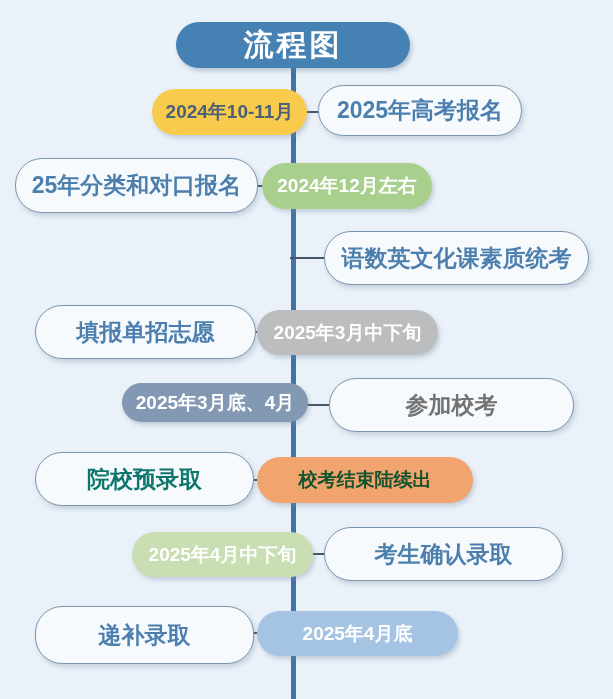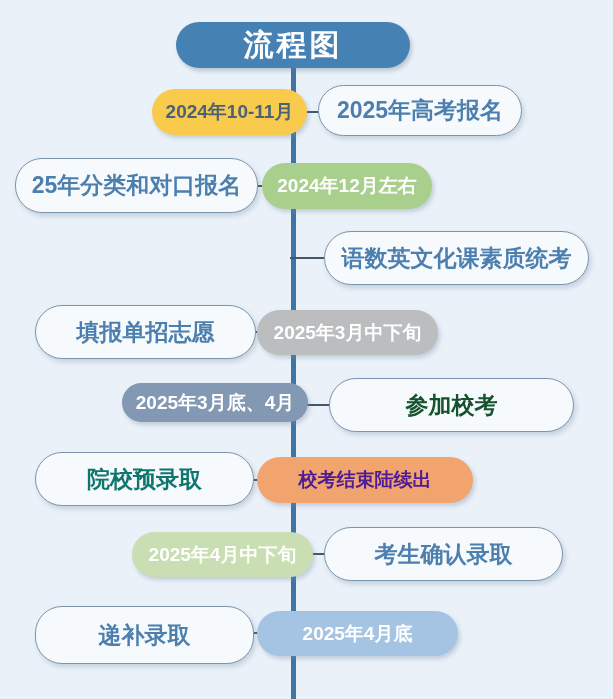--- a/index.html
+++ b/index.html
@@ -102,25 +102,25 @@
 
   <div class="connector c2" style="background: rgb(68, 86, 107);"></div>
   <div class="bubble b2" style="background: rgb(246, 250, 253); border-color: rgb(124, 149, 172); color: rgb(77, 127, 174);">语数英文化课素质统考</div>
 
   <div class="connector c3" style="background: rgb(68, 86, 107);"></div>
   <div class="bubble b3" style="background: rgb(246, 250, 253); border-color: rgb(124, 149, 172); color: rgb(77, 127, 174);">填报单招志愿</div>
   <div class="pill p3" style="background: rgb(187, 189, 191); color: rgb(255, 255, 255);">2025年3月中下旬</div>
 
   <div class="connector c4" style="background: rgb(68, 86, 107);"></div>
   <div class="pill p4" style="background: rgb(131, 152, 178); color: rgb(255, 255, 255);">2025年3月底、4月</div>
-  <div class="bubble b4" style="background: rgb(246, 250, 253); border-color: rgb(124, 149, 172); color: #14532d;">参加校考</div>
+  <div class="bubble b4" style="background: rgb(246, 250, 253); border-color: rgb(124, 149, 172); color: #737373;">参加校考</div>
 
   <div class="connector c5" style="background: rgb(68, 86, 107);"></div>
   <div class="bubble b5" style="background: rgb(246, 250, 253); border-color: rgb(124, 149, 172); color: #0f766e;">院校预录取</div>
-  <div class="pill p5" style="background: rgb(242, 164, 111); color: #4c1d95;">校考结束陆续出</div>
+  <div class="pill p5" style="background: rgb(242, 164, 111); color: #14532d;">校考结束陆续出</div>
 
   <div class="connector c6" style="background: rgb(68, 86, 107);"></div>
   <div class="pill p6" style="background: rgb(201, 222, 178); color: rgb(255, 255, 255);">2025年4月中下旬</div>
   <div class="bubble b6" style="background: rgb(246, 250, 253); border-color: rgb(124, 149, 172); color: rgb(77, 127, 174);">考生确认录取</div>
 
   <div class="connector c7" style="background: rgb(68, 86, 107);"></div>
   <div class="bubble b7" style="background: rgb(246, 250, 253); border-color: rgb(124, 149, 172); color: rgb(77, 127, 174);">递补录取</div>
   <div class="pill p7" style="background: rgb(165, 196, 228); color: rgb(255, 255, 255);">2025年4月底</div>
 </div>
 

